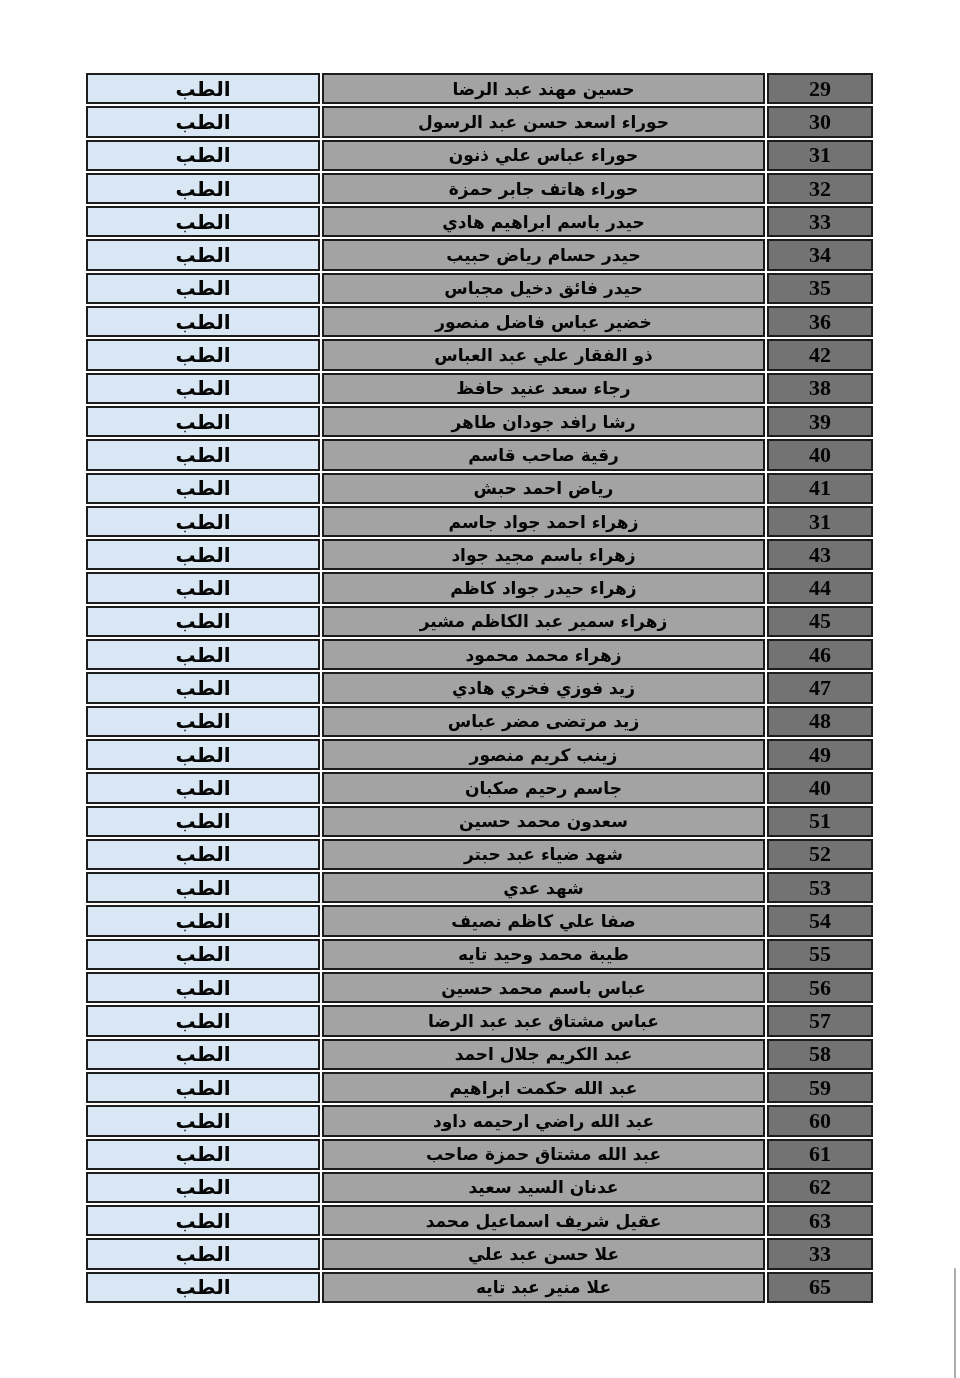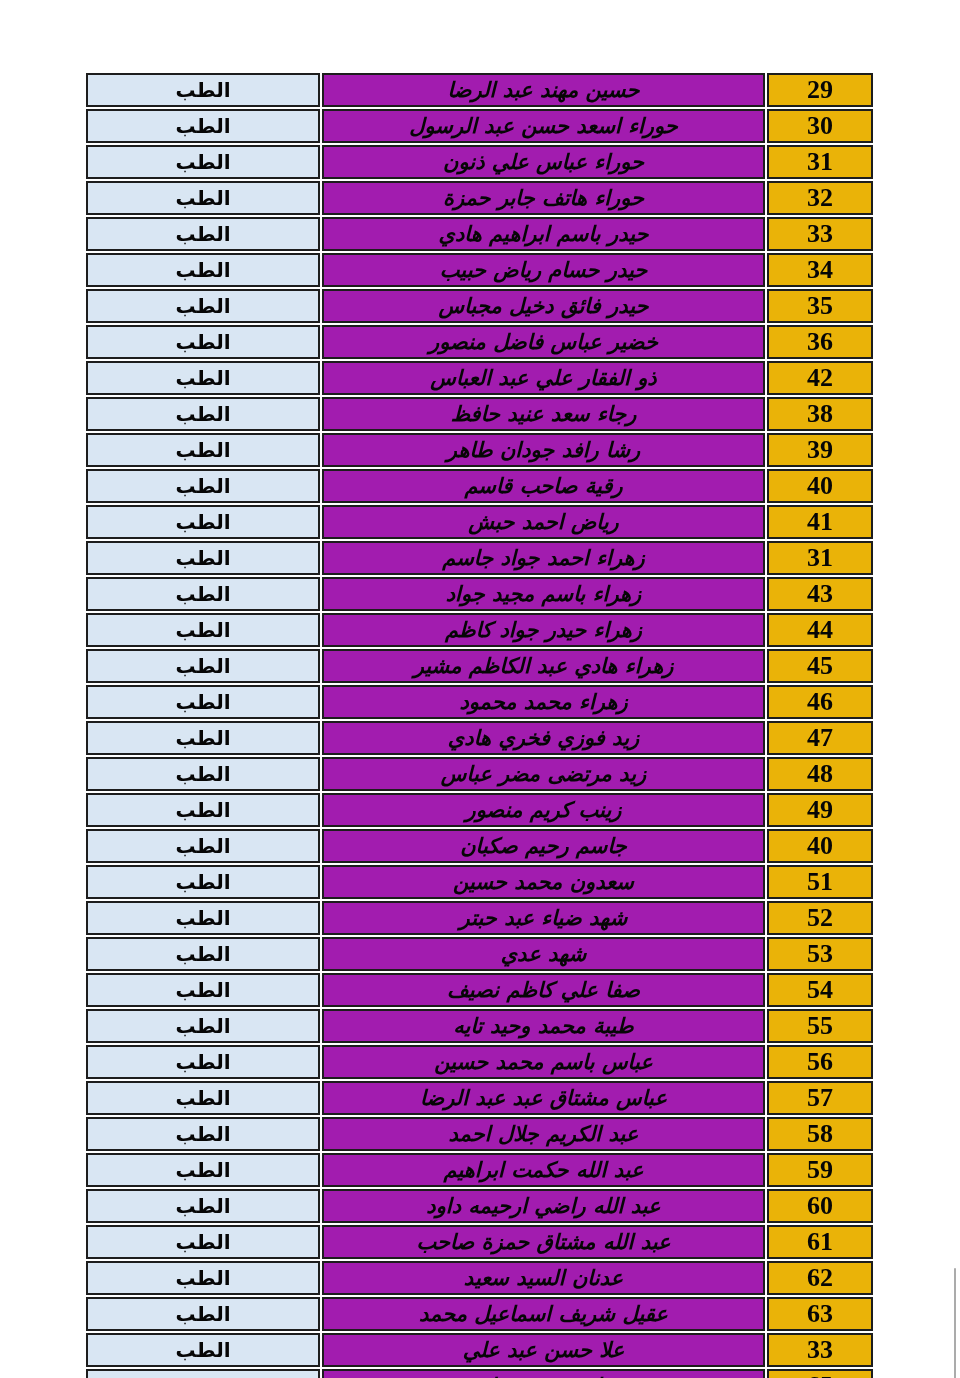--- a/index.html
+++ b/index.html
@@ -31,28 +31,27 @@
     text-align: center;
     vertical-align: middle;
     padding: 0 4px;
     overflow: hidden;
     white-space: nowrap;
     color: #060606;
   }
   td.num-cell {
     font-family: "Liberation Serif", serif;
     font-weight: bold;
-    font-size: 26px;
-    background: #eab308;
+    font-size: 22px;
+    background: #737373;
   }
   td.name-cell {
     font-weight: bold;
-    font-size: 21px;
-    background: #a21caf;
-    font-style: italic;
+    font-size: 17px;
+    background: #a3a3a3;
   }
   td.dept-cell {
     font-weight: bold;
     font-size: 20px;
     background: #d9e6f3;
   }
   .scan-line {
     position: absolute;
     left: 954px;
     top: 1268px;
@@ -149,21 +148,21 @@
           <td class="name-cell">زهراء باسم مجيد جواد</td>
           <td class="dept-cell">الطب</td>
         </tr>
         <tr>
           <td class="num-cell">44</td>
           <td class="name-cell">زهراء حيدر جواد كاظم</td>
           <td class="dept-cell">الطب</td>
         </tr>
         <tr>
           <td class="num-cell">45</td>
-          <td class="name-cell">زهراء هادي عبد الكاظم مشير</td>
+          <td class="name-cell">زهراء سمير عبد الكاظم مشير</td>
           <td class="dept-cell">الطب</td>
         </tr>
         <tr>
           <td class="num-cell">46</td>
           <td class="name-cell">زهراء محمد محمود</td>
           <td class="dept-cell">الطب</td>
         </tr>
         <tr>
           <td class="num-cell">47</td>
           <td class="name-cell">زيد فوزي فخري هادي</td>

